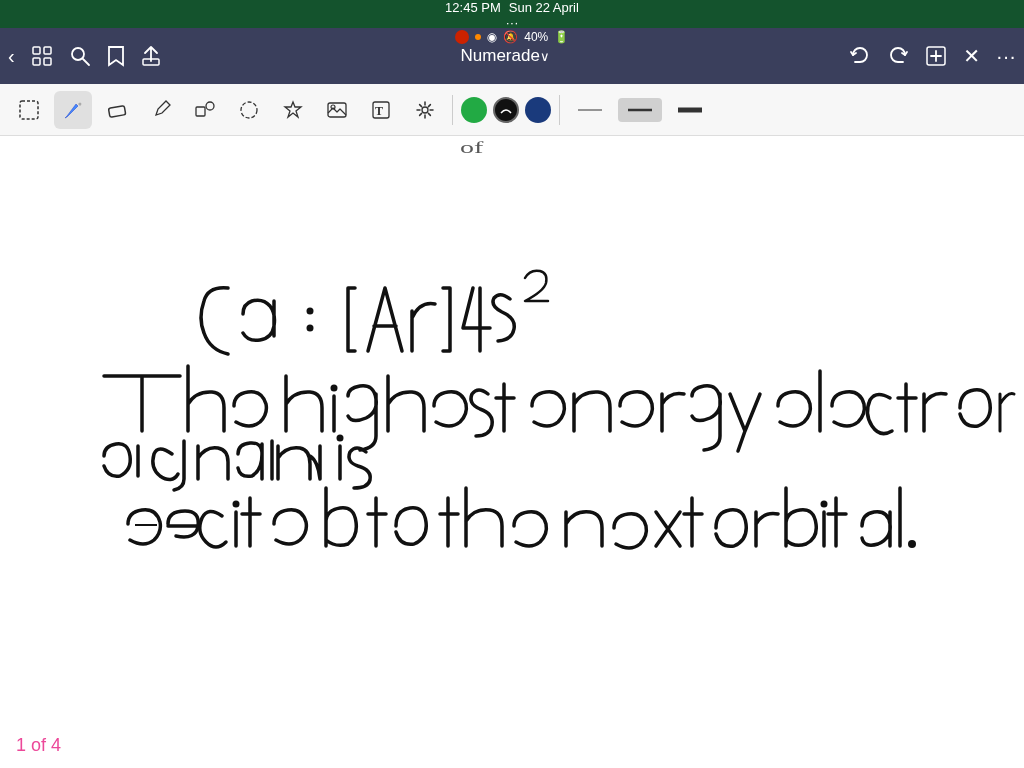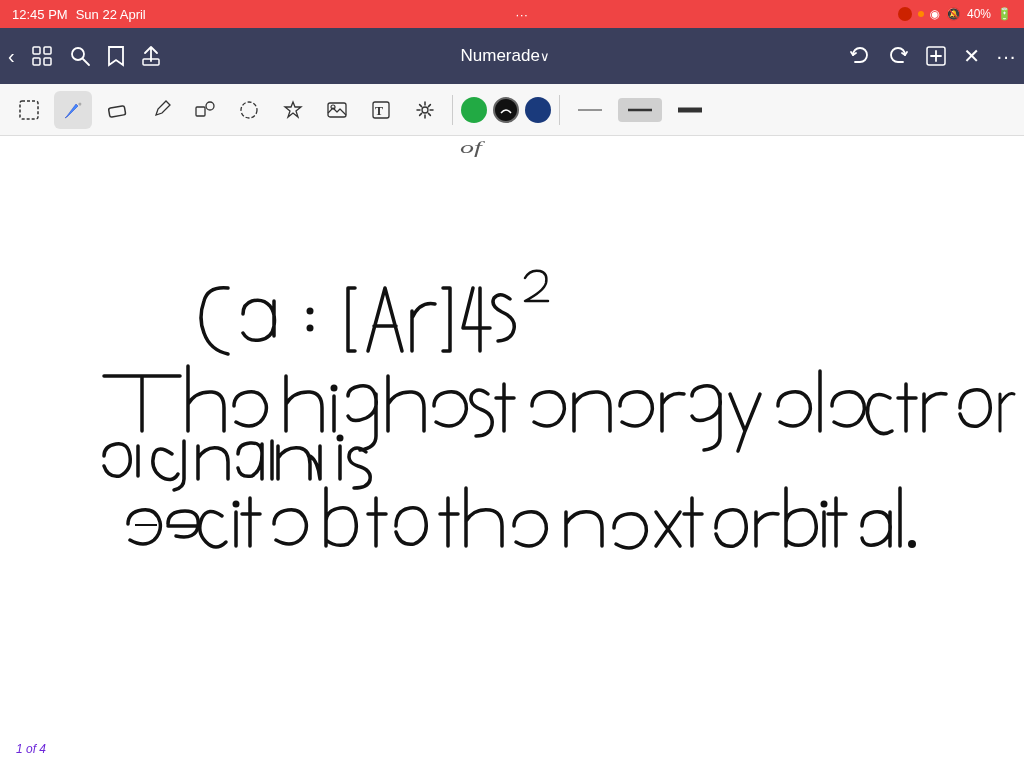--- a/index.html
+++ b/index.html
@@ -9,27 +9,28 @@
       height: 768px;
       overflow: hidden;
       font-family: sans-serif;
       background: #f0f0f0;
     }
 
     
     #status-bar {
       width: 100%;
       height: 28px;
-      background: #ef4444;
+      background: #14532d;
       display: flex;
       align-items: center;
       justify-content: space-between;
       padding: 0 12px;
       color: white;
       font-size: 13px;
+      flex-direction: column;
     }
 
     #status-left {
       display: flex;
       align-items: center;
       gap: 8px;
     }
 
     #status-center {
       display: flex;
@@ -150,30 +151,29 @@
       background: #d0d0d0;
     }
 
     
     #canvas-area {
       width: 100%;
       height: calc(768px - 28px - 56px - 52px);
       background: white;
       position: relative;
       overflow: hidden;
-      font-style: italic;
     }
 
     
     #page-indicator {
       position: absolute;
       bottom: 12px;
       left: 16px;
-      font-size: 12px;
-      color: #6d28d9;
+      font-size: 18px;
+      color: #ec4899;
     }
 
     
     .hw-svg {
       position: absolute;
       top: 0;
       left: 0;
       width: 100%;
       height: 100%;
     }

